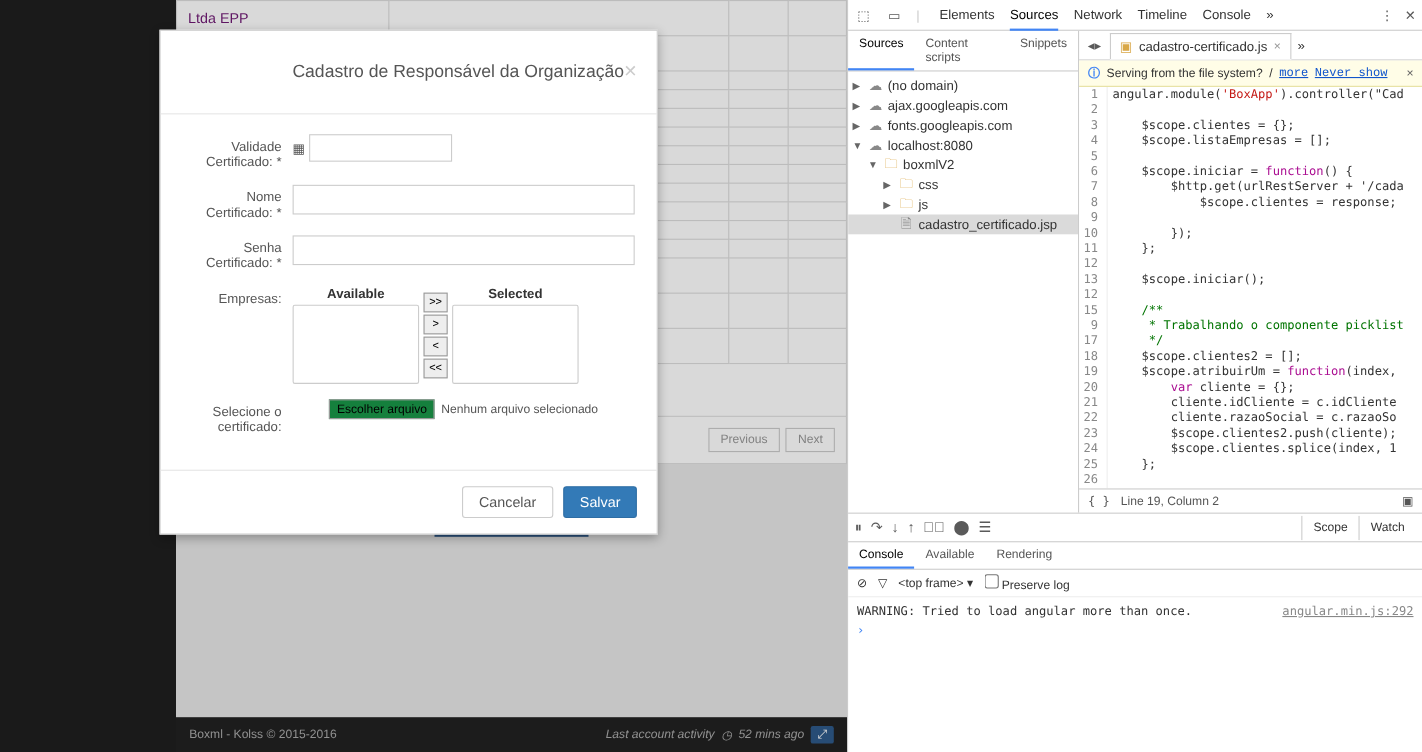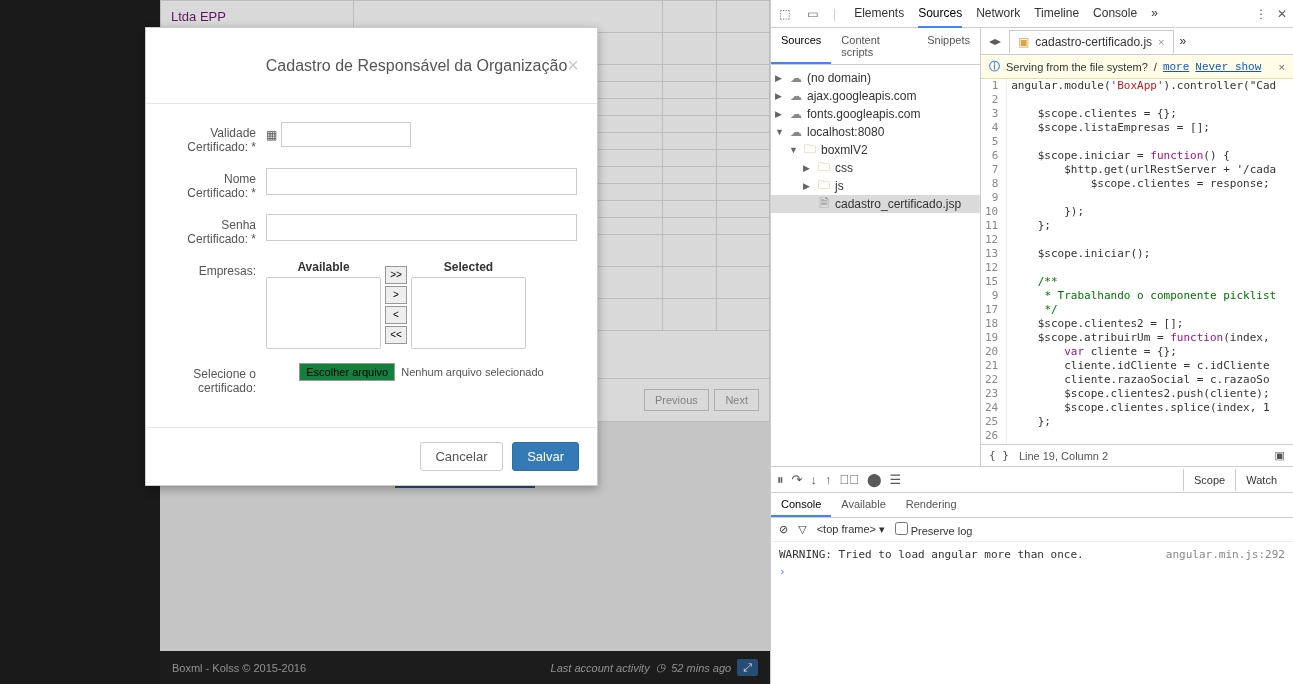--- a/index.html
+++ b/index.html
@@ -100,21 +100,21 @@
 .dt-right-tabs { margin-left: auto; display: flex; justify-content: flex-end; }
 .dt-right-tab { padding: 5px 10px; font-size: 11px; border-left: 1px solid #ccc; }
 .dt-right-tab.active { background: #fff; }
 .dt-consolewrap { flex: 1; display: flex; flex-direction: column; }
 .dt-contabs { display: flex; border-bottom: 1px solid #ccc; }
 .dt-contab { padding: 5px 10px; font-size: 11px; color: #555; cursor: pointer; }
 .dt-contab.active { border-bottom: 2px solid #4285f4; color: #000; }
 .dt-conbar { display: flex; align-items: center; gap: 10px; padding: 4px 8px; border-bottom: 1px solid #eee; font-size: 11px; }
 .dt-console { flex: 1; font-family: Menlo, Consolas, monospace; font-size: 11px; padding: 4px 8px; overflow: auto; }
 .con-row { display: flex; justify-content: space-between; padding: 2px 0; }
-.con-src { color: #888; }
+.con-src { color: #888; text-decoration: underline; }
 .con-prompt { color: #4285f4; }
 </style>
 </head>
 <body>
 
 <div class="root">
 
   <div class="app">
     <div class="app-inner">
       <div class="table-bg">

